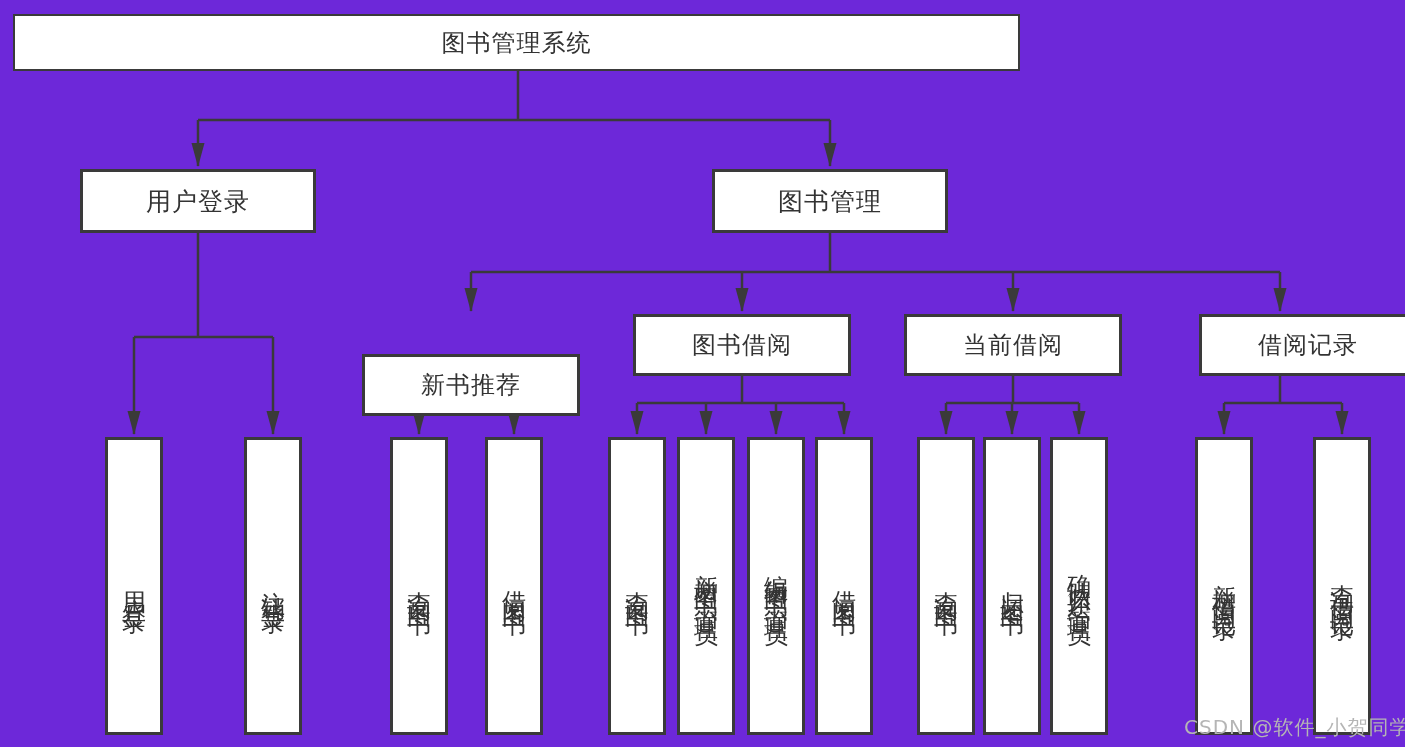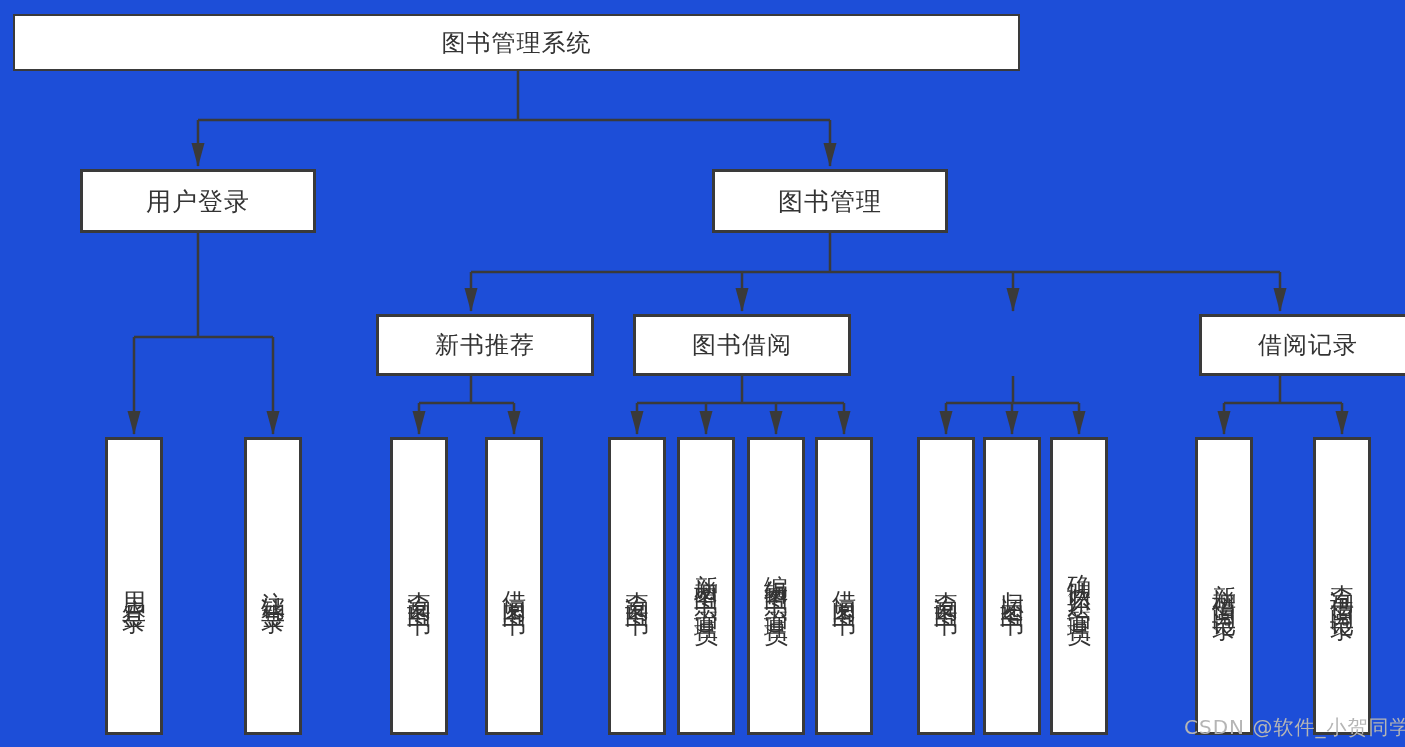--- a/index.html
+++ b/index.html
@@ -1,21 +1,21 @@
 <!DOCTYPE html>
 <html><head>
 <meta charset="utf-8">
 <style>
   * { margin: 0; padding: 0; box-sizing: border-box; }
   html, body { background: #ffffff; }
   .canvas {
     position: relative;
     width: 1405px;
     height: 747px;
-    background: #1d4ed8;
+    background: #6d28d9;
     font-family: "DejaVu Sans", "Liberation Sans", sans-serif;
     overflow: hidden;
   }
   .connectors {
     position: absolute;
     left: 0; top: 0;
     width: 1405px; height: 747px;
     pointer-events: none;
   }
   .node {
@@ -40,21 +40,21 @@
     width: 236px; height: 64px;
     font-size: 25px;
   }
   .node-l2.pos-login { left: 80px; }
   .node-l2.pos-mgmt  { left: 712px; }
   .node-l3 {
     top: 314px;
     width: 218px; height: 62px;
     font-size: 24px;
   }
-  .node-l3.pos-0 { left: 376px; }
+  .node-l3.pos-0 { left: 362px; margin-top: 40px; }
   .node-l3.pos-1 { left: 633px; text-align: right; }
   .node-l3.pos-2 { left: 904px; }
   .node-l3.pos-3 { left: 1171px; margin-left: 28px; }
   .node-leaf {
     top: 437px;
     width: 58px; height: 298px;
     font-size: 24px;
     writing-mode: vertical-rl;
     text-orientation: upright;
     letter-spacing: 7px;
@@ -126,20 +126,21 @@
     </g>
   </svg>
 
   <div class="node node-root">图书管理系统</div>
 
   <div class="node node-l2 pos-login">用户登录</div>
   <div class="node node-l2 pos-mgmt">图书管理</div>
 
   <div class="node node-l3 pos-0">新书推荐</div>
   <div class="node node-l3 pos-1">图书借阅</div>
+  <div class="node node-l3 pos-2">当前借阅</div>
   <div class="node node-l3 pos-3">借阅记录</div>
 
   <div class="node node-leaf leaf-a0">用户登录</div>
   <div class="node node-leaf leaf-a1">注销登录</div>
 
   <div class="node node-leaf leaf-b0">查询图书</div>
   <div class="node node-leaf leaf-b1">借阅图书</div>
 
   <div class="node node-leaf leaf-c0">查询图书</div>
   <div class="node node-leaf leaf-c1">新增图书（管理员）</div>

